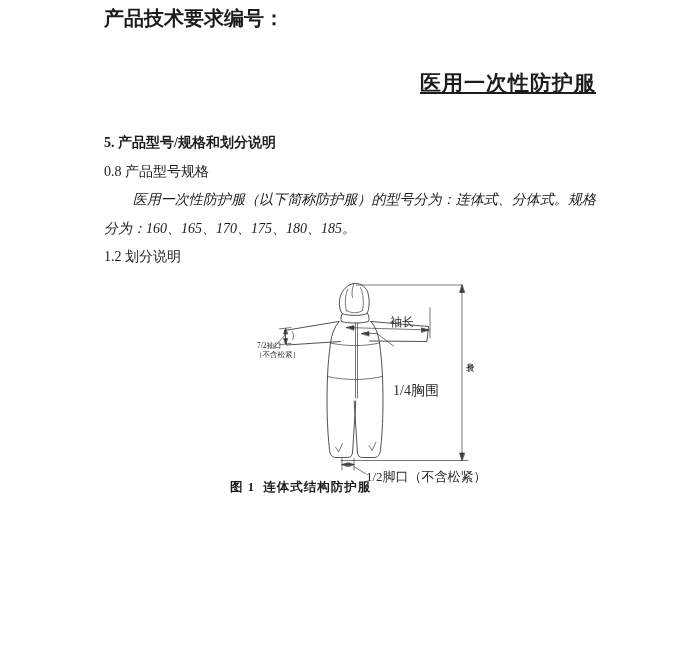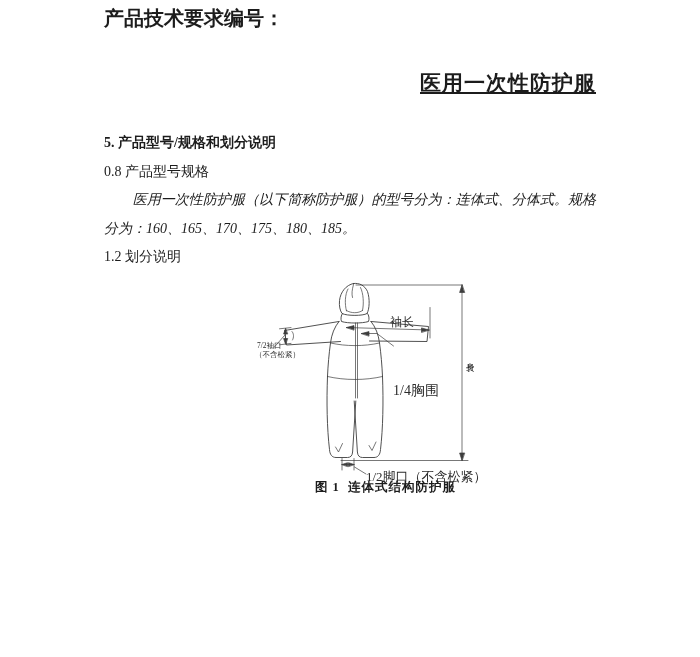--- a/index.html
+++ b/index.html
@@ -36,21 +36,21 @@
   }
   .lbl-sleeve-length { left:160px; top:52px;  font-size:12px; }
   .lbl-quarter-chest { left:163px; top:79px;  font-size:14px;margin-top:40px; }
   .lbl-body-length   { left:235px; top:92px;  font-size:8.5px;
                        writing-mode:vertical-rl; text-orientation:upright;
                        letter-spacing:1px; }
   .lbl-half-cuff     { left:27px;  top:78px;  font-size:7.5px; }
   .lbl-half-cuff-note{ left:25px;  top:87.5px;font-size:7.5px; }
   .lbl-half-ankle    { left:136px; top:206px; font-size:13px; }
   .fig-caption {
-    position:absolute; left:0; right:34px; top:215px; text-align:right;
+    position:absolute; left:0; right:34px; top:215px; text-align:left;
     font-size:12.5px; font-weight:bold; letter-spacing:1px; white-space:pre;
     color:#1c1c1c;
   }
 </style>
 </head>
 <body>
 
 <div class="content">
 
   <div class="doc-number">产品技术要求编号：</div>

